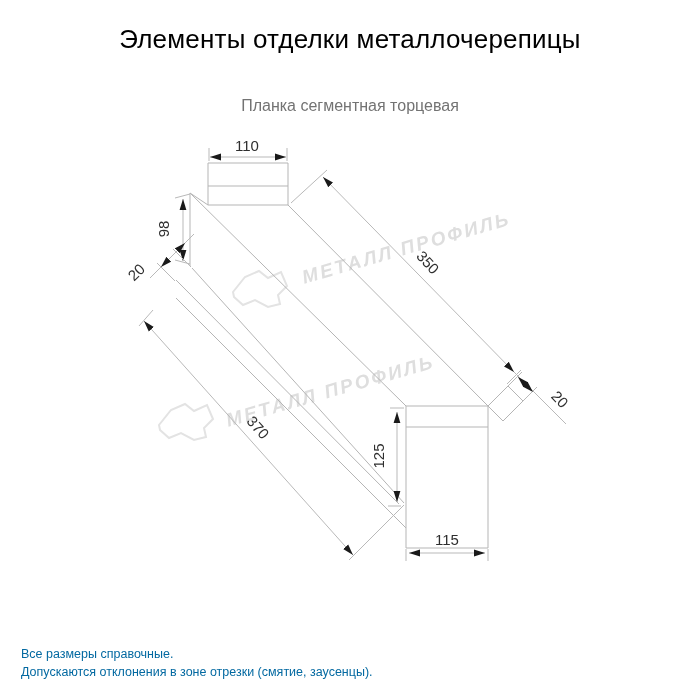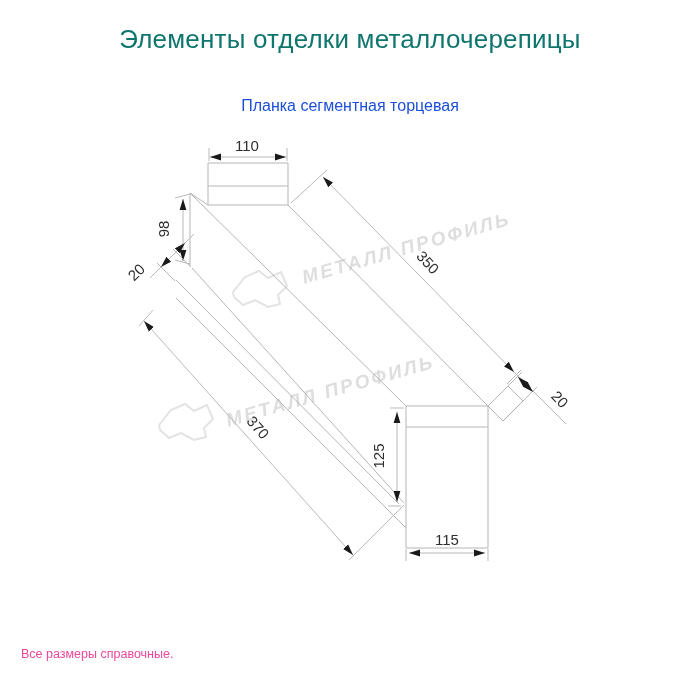--- a/index.html
+++ b/index.html
@@ -2,30 +2,30 @@
 <html><head>
 <meta charset="utf-8">
 <style>
   html,body{margin:0;padding:0;}
   body{
     width:700px;height:700px;position:relative;background:#ffffff;
     font-family:"Liberation Sans", sans-serif;overflow:hidden;
   }
   .page-title{
     position:absolute;top:24px;left:0;width:700px;text-align:center;
-    font-size:26px;font-weight:400;color:#0f766e;letter-spacing:.2px;margin:0;
+    font-size:26px;font-weight:400;color:#000000;letter-spacing:.2px;margin:0;
   }
   .subtitle{
     position:absolute;top:96px;left:0;width:700px;text-align:center;
-    font-size:16px;line-height:19px;color:#1d4ed8;margin:0;font-weight:400;
+    font-size:16px;line-height:19px;color:#737373;margin:0;font-weight:400;
   }
   .drawing-wrap{position:absolute;left:0;top:0;width:700px;height:700px;}
   .footer{
     position:absolute;left:21px;top:646px;width:640px;
-    font-size:12.5px;line-height:17.5px;color:#ec4899;
+    font-size:12.5px;line-height:17.5px;color:#0369a1;
   }
   
   .pline{stroke:#b5b5b5;stroke-width:1;fill:none;}
   .dline{stroke:#b9b9b9;stroke-width:1;fill:none;}
   .dtext{font-family:"Liberation Sans",sans-serif;font-size:15px;fill:#2f2f2f;}
   .wm-text{
     font-family:"Liberation Sans",sans-serif;font-size:19px;font-weight:bold;
     font-style:italic;letter-spacing:2.5px;fill:#dedede;
   }
   .wm-blob{stroke:#e3e3e3;stroke-width:2;fill:none;}
@@ -121,13 +121,14 @@
   <g>
     <path class="dline" d="M406,549 V561 M488,549 V561"></path>
     <line class="dline" x1="409" y1="553" x2="485" y2="553" marker-start="url(#as)" marker-end="url(#ae)"></line>
     <text class="dtext" x="447" y="545" text-anchor="middle">115</text>
   </g>
 </svg>
 </div>
 
 <div class="footer">
   <div>Все размеры справочные.</div>
+  <div>Допускаются отклонения в зоне отрезки (смятие, заусенцы).</div>
 </div>
 
 </body></html>

